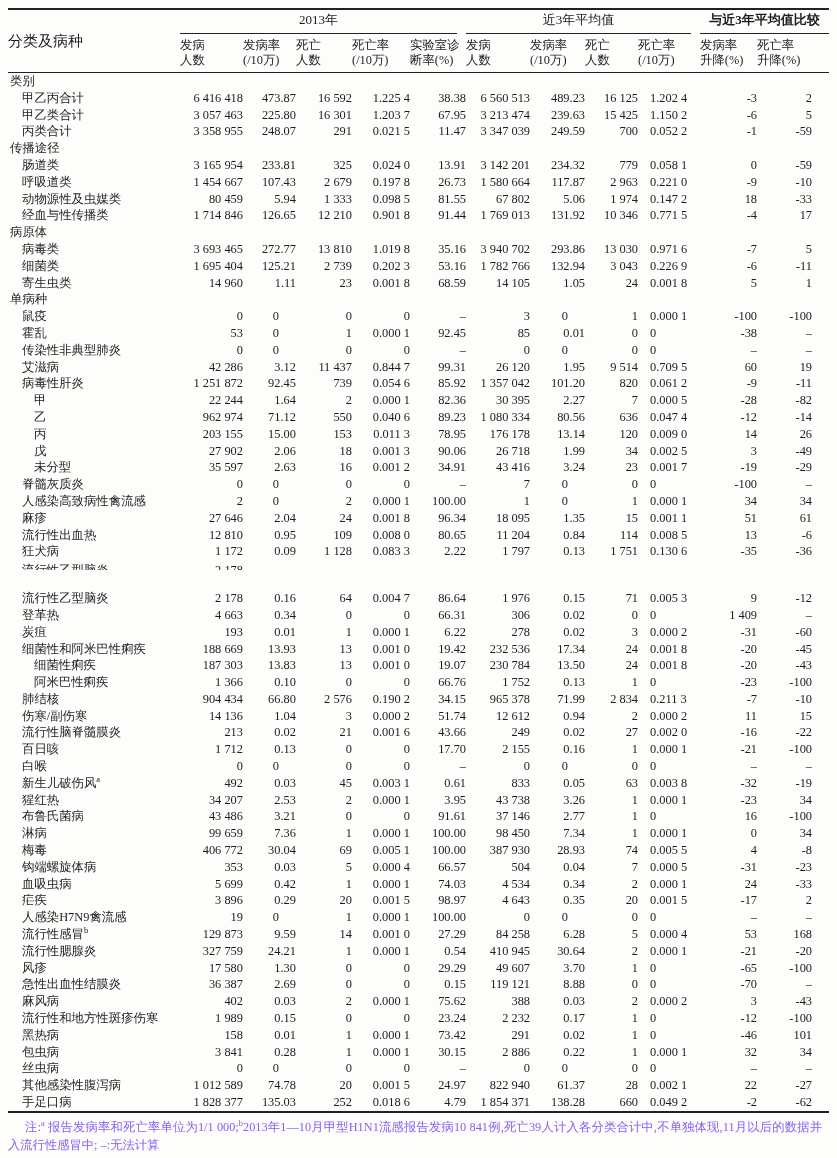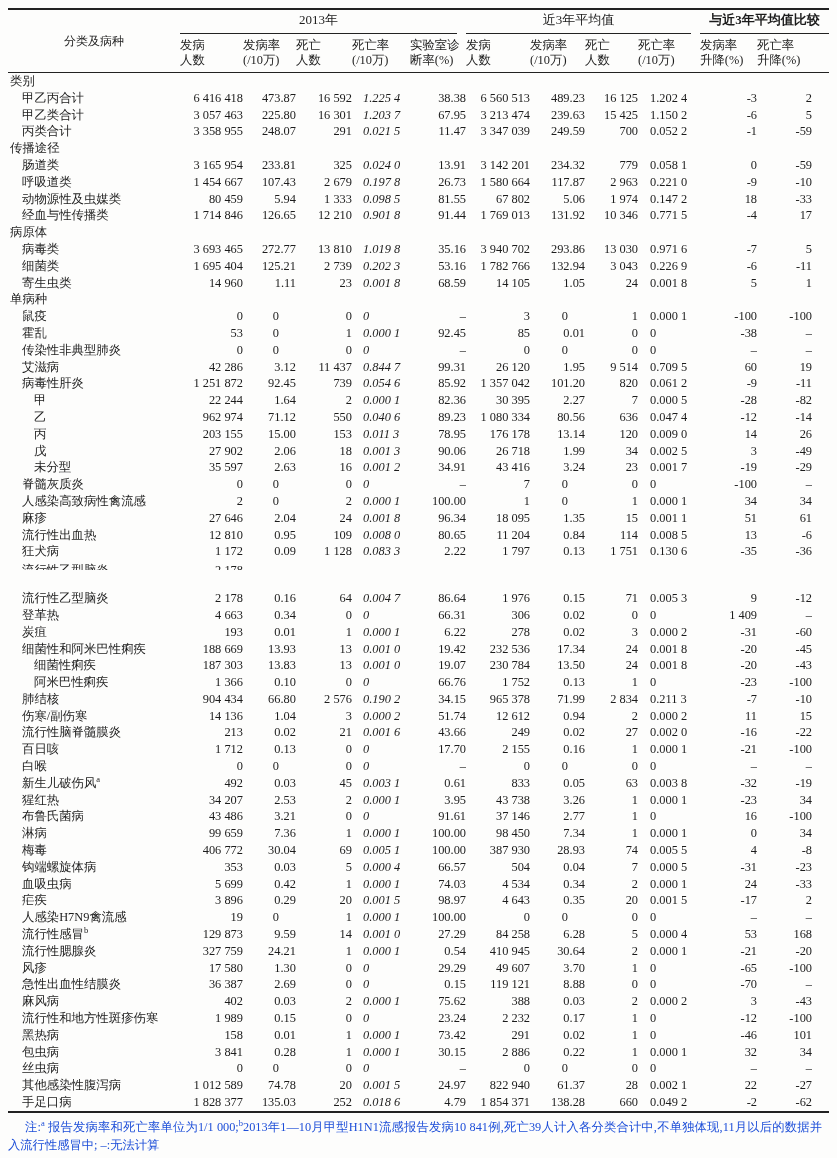--- a/index.html
+++ b/index.html
@@ -8,21 +8,21 @@
     font-family:"Liberation Serif","DejaVu Serif",serif;
     -webkit-font-smoothing:antialiased;
   }
   .page { padding:8px 8px 0 8px; }
   table.disease {
     width:821px; border-collapse:collapse; table-layout:fixed;
     border-top:2.4px solid #222; border-bottom:2.4px solid #222;
   }
   thead th { font-weight:normal; padding:0; vertical-align:bottom; }
   th.lblh {
-    font-size:12px; text-align:center; vertical-align:middle;
+    font-size:15px; text-align:left; vertical-align:middle;
     border-bottom:1.6px solid #222;
   }
   tr.grow th { height:24px; }
   .gline {
     border-bottom:1.1px solid #222; text-align:center; font-size:13px;
     padding:2px 0 5px; margin-right:9px; line-height:16px;
   }
   th.grp:last-child .gline { margin-right:0;font-weight:bold; }
   tr.srow th {
     font-size:12.4px; text-align:left; line-height:14.5px;
@@ -30,31 +30,31 @@
   }
   tbody td {
     font-size:12.4px; line-height:16.8px; padding:0; white-space:nowrap;
     overflow:hidden;
   }
   td.lbl { text-align:left; }
   .ind0 { padding-left:2px; }
   .ind1 { padding-left:14px; }
   .ind2 { padding-left:26px; }
   td.ar { text-align:right; }
-  td.c3 { text-align:left; padding-left:11px;font-style:italic; }
+  td.c3 { text-align:right; padding-left:11px; }
   td.c8 { text-align:left; padding-left:12px; }
   td.c10 { padding-right:17px; }
   th.c10 { padding-right:17px; }
   td.pad-dec { padding-right:17px; }
   tr.artifact td { height:27px; vertical-align:top; padding-top:3px; }
   .clip { height:7px; overflow:hidden; line-height:14px; }
   sup { font-size:8.5px; line-height:0; vertical-align:super; }
   .footnote {
     width:814px; margin-top:5px; font-size:12.3px; line-height:18.5px;
-    text-align:justify; text-indent:17px; color:#1d4ed8;
+    text-align:justify; text-indent:17px; color:#8b5cf6;
   }
 </style>
 </head>
 <body>
 
 <div class="page">
   <table class="disease">
     <colgroup>
       <col style="width:172px">
       <col style="width:63px">

